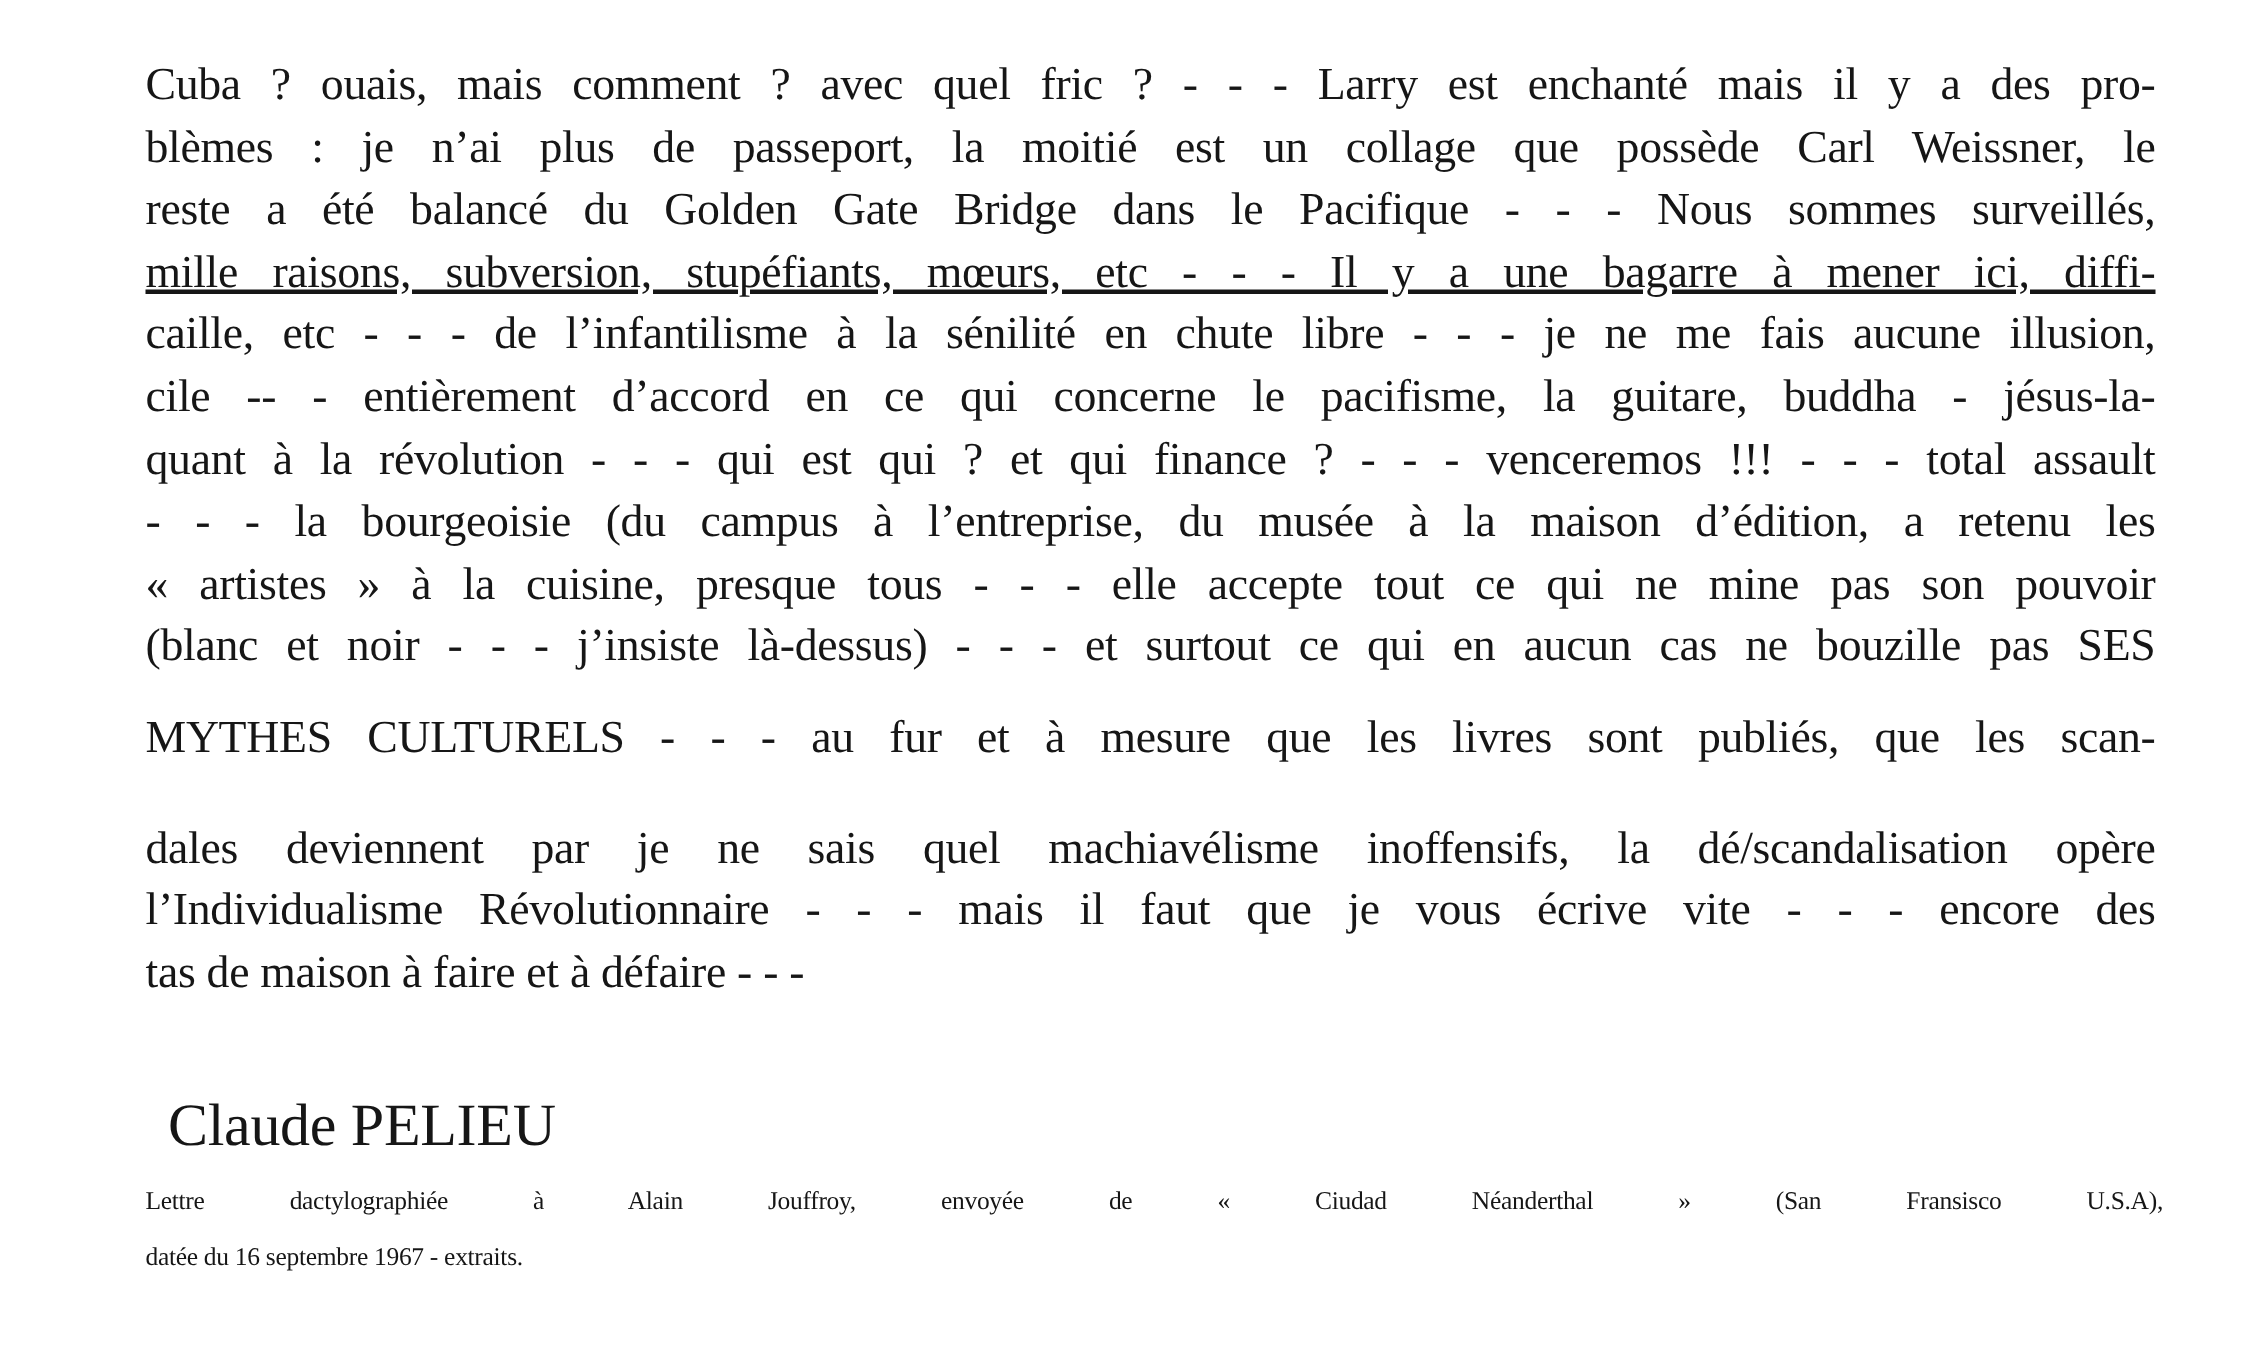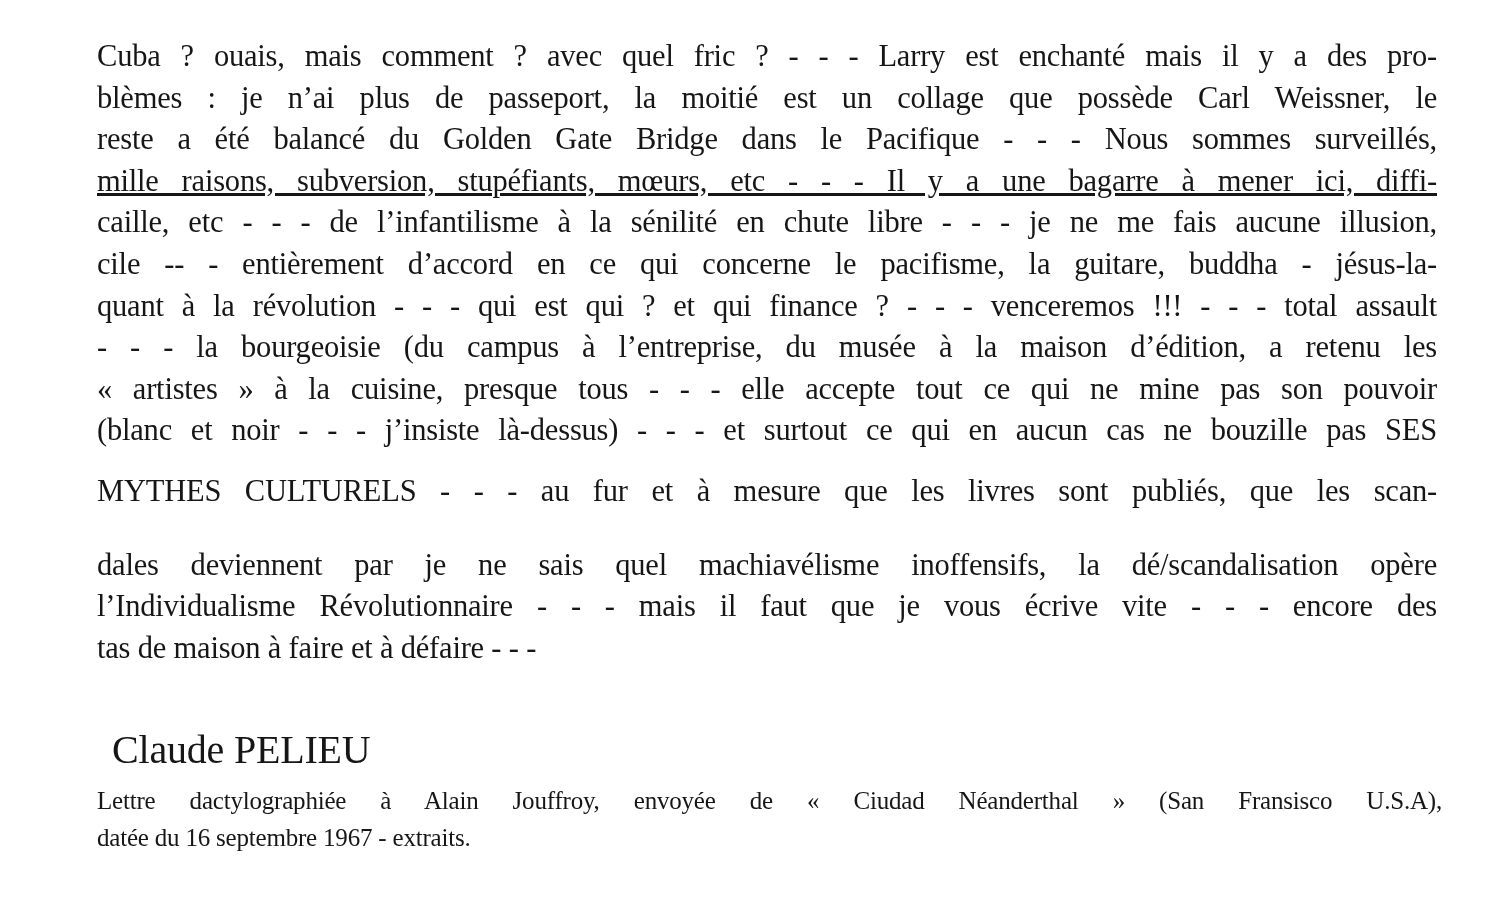--- a/index.html
+++ b/index.html
@@ -44,21 +44,21 @@
       font-size: 40px;
       line-height: 40px;
       letter-spacing: -0.2px;
       margin-top: 32px;
     }
     .caption {
       position: absolute;
       left: 97px;
       top: 782px;
       width: 1345px;
-      font-size: 25px;
+      font-size: 17px;
       line-height: 37px;
       letter-spacing: -0.2px;
     }
     .caption .line {
       height: 37px;
     }
   </style>
 </head>
 <body>
 

